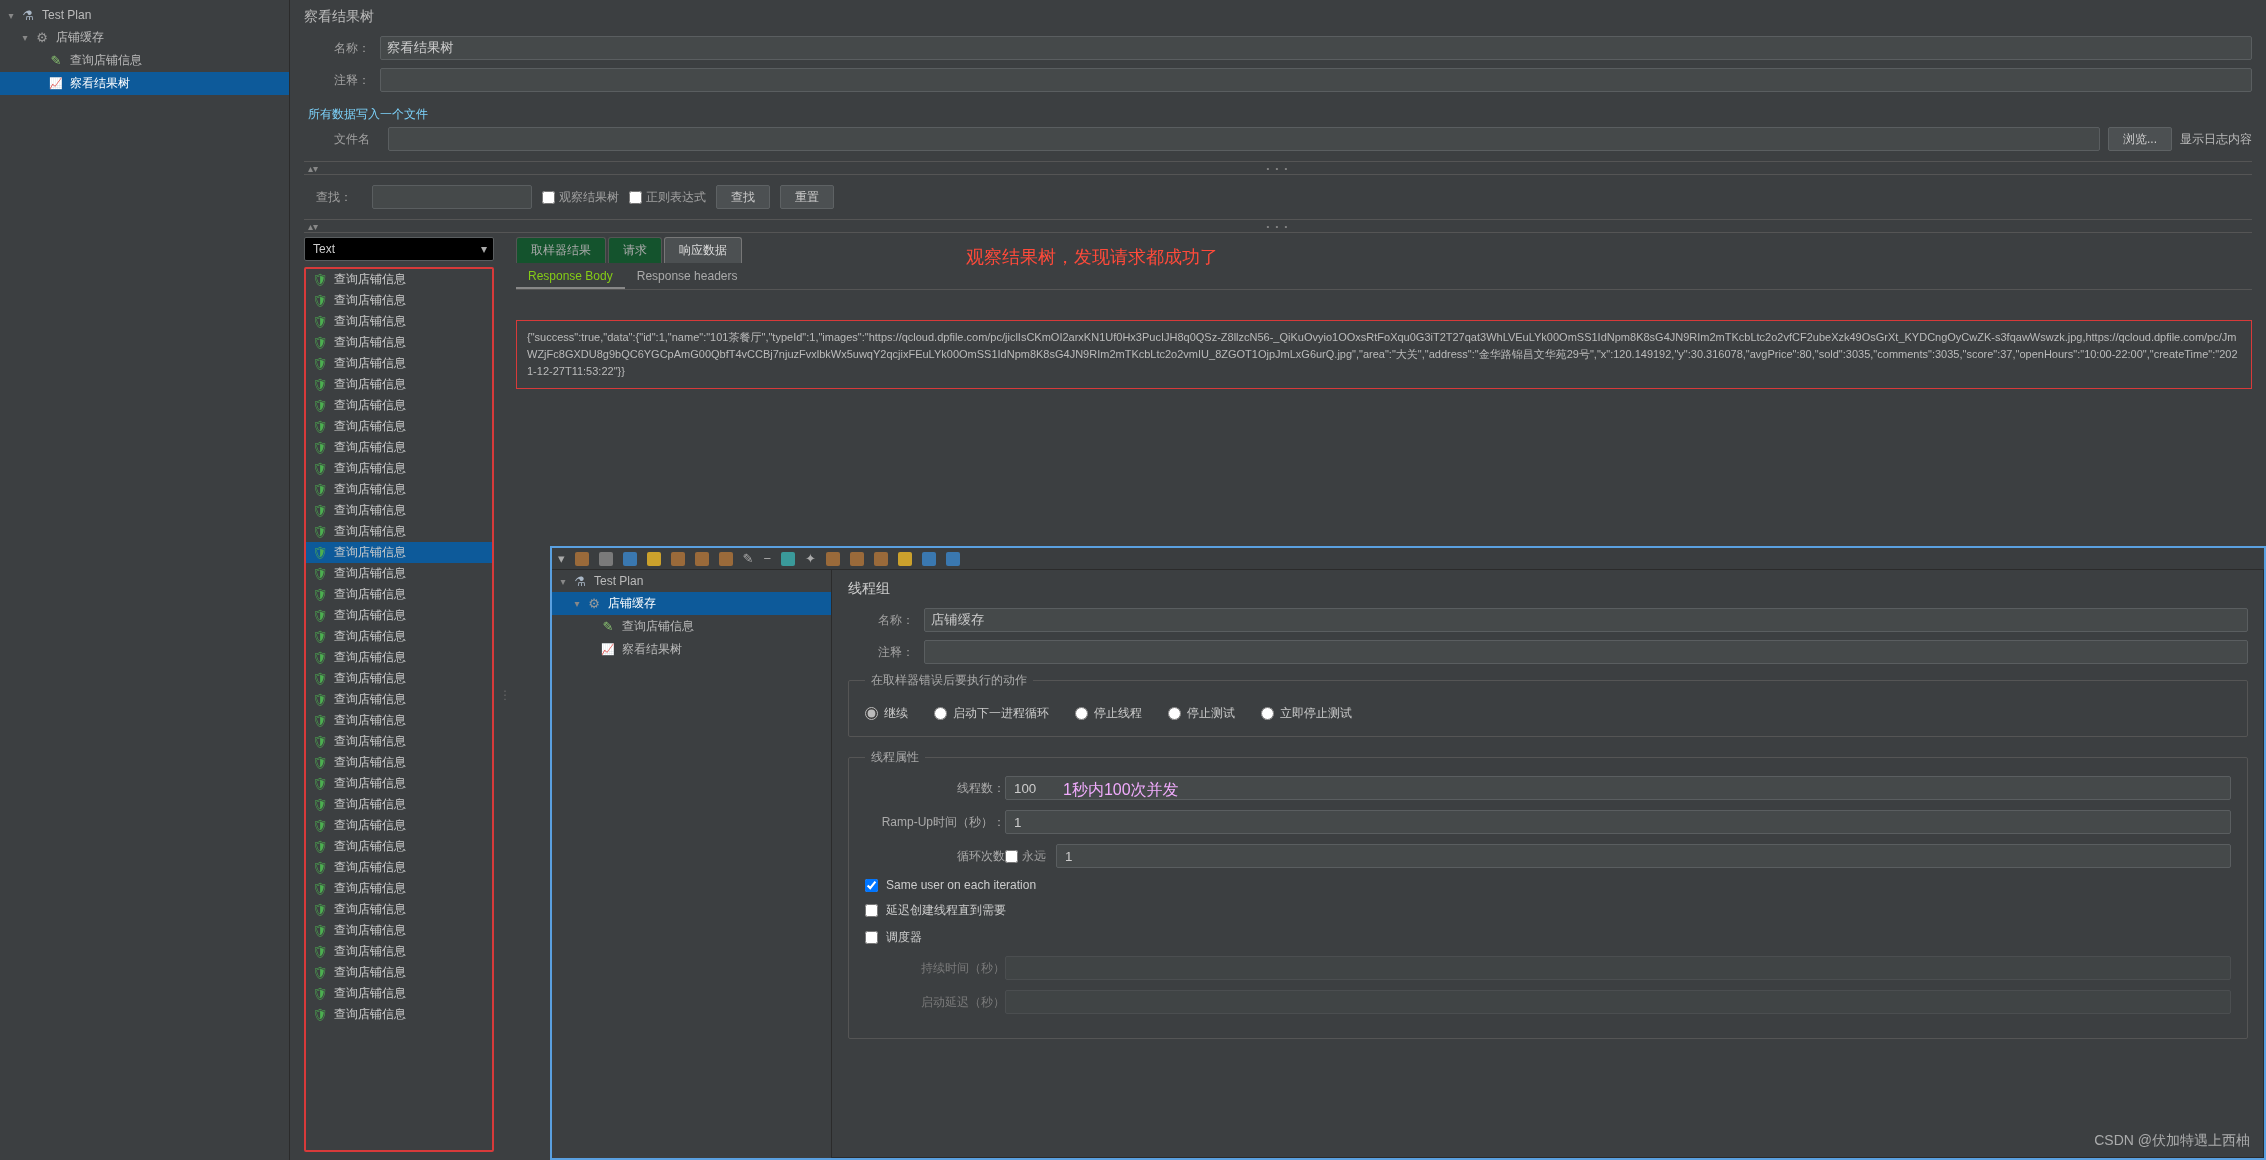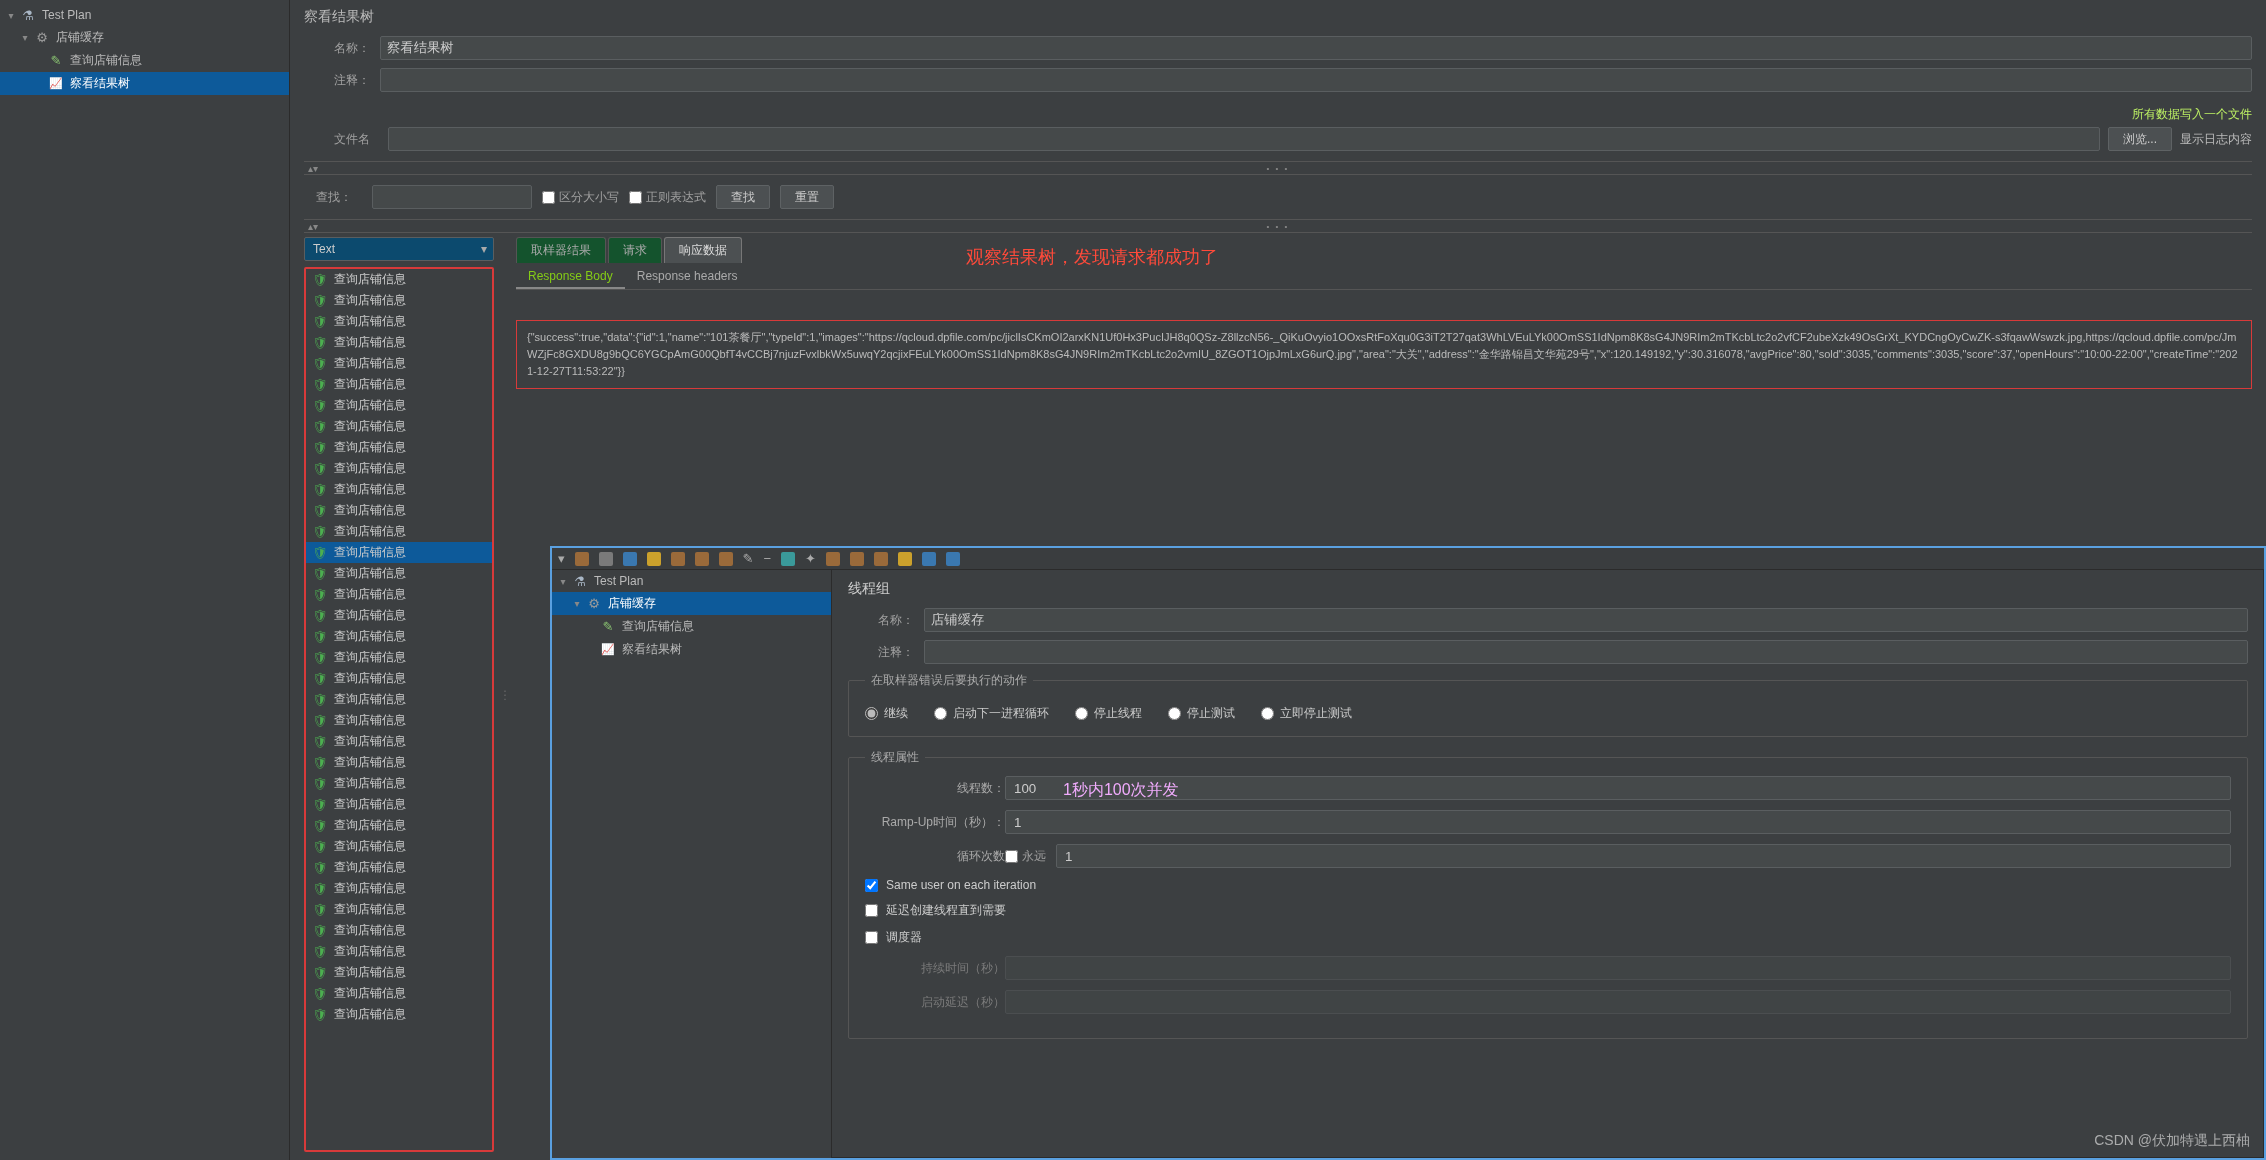--- a/index.html
+++ b/index.html
@@ -45,21 +45,21 @@
 
 .content-area { flex: 1; padding: 8px 14px; display: flex; flex-direction: column; overflow: hidden; }
 .panel-title { font-size: 14px; color: #bbbbbb; margin-bottom: 10px; }
 .form-row { display: flex; align-items: center; margin-bottom: 8px; }
 .form-label { width: 66px; text-align: right; color: #a0a0a0; margin-right: 10px; }
 .form-input {
   background: #45494a; border: 1px solid #5a5e60; color: #cccccc;
   padding: 3px 6px; height: 24px; border-radius: 2px;
 }
 .form-input.flex { flex: 1; }
-.note-text { color: #bef264; margin: 6px 0 4px 4px; text-align: right; }
+.note-text { color: #7dd3fc; margin: 6px 0 4px 4px; }
 .file-row { display: flex; align-items: center; gap: 8px; margin-bottom: 6px; }
 .file-row .form-label { width: 66px; }
 .btn {
   background: #4c5052; border: 1px solid #5e6264; color: #cccccc;
   padding: 3px 14px; height: 24px; border-radius: 2px; cursor: pointer;
   font-size: 12px; font-family: inherit;
 }
 .collapse-bar {
   border-top: 1px solid #555; border-bottom: 1px solid #555;
   height: 14px; display: flex; align-items: center; padding: 0 4px;
@@ -67,21 +67,21 @@
 }
 .collapse-bar .dots { position: absolute; left: 50%; transform: translateX(-50%); color: #888; letter-spacing: 2px; font-size: 8px; }
 .collapse-bar .arrows { font-size: 10px; color: #888; }
 .search-row { display: flex; align-items: center; gap: 10px; margin: 6px 0; }
 .checkbox-inline { display: inline-flex; align-items: center; gap: 4px; color: #a0a0a0; }
 .checkbox-inline input { accent-color: #888; }
 
 .results-split { display: flex; gap: 8px; flex: 1; min-height: 0; }
 .results-left { width: 190px; display: flex; flex-direction: column; }
 .dropdown {
-  background: #0c4a6e; border: 1px solid #5a5e60; color: #ccc;
+  background: #000000; border: 1px solid #5a5e60; color: #ccc;
   height: 24px; padding: 0 22px 0 8px; border-radius: 2px;
   display: flex; align-items: center; position: relative; cursor: pointer;
 }
 .dropdown::after { content: "▾"; position: absolute; right: 6px; color: #aaa; }
 .results-list {
   flex: 1; margin-top: 6px; overflow-y: auto;
   border: 2px solid #d83a3a; border-radius: 2px;
 }
 .result-item {
   display: flex; align-items: center; padding: 2px 6px; cursor: pointer;
@@ -212,21 +212,21 @@
     <div class="collapse-bar">
       <span class="arrows">▴▾</span>
       <span class="dots">• • •</span>
     </div>
 
     <div class="search-row">
       <div class="form-label" style="width:48px">查找：</div>
       <input class="form-input" style="width: 160px;">
       <label class="checkbox-inline">
         <input type="checkbox" style="">
-          <span>区分大小写</span>
+          <span>观察结果树</span>
       </label>
       <label class="checkbox-inline">
         <input type="checkbox" style="">
           <span>正则表达式</span>
       </label>
       <button class="btn">查找</button>
       <button class="btn">重置</button>
     </div>
 
     <div class="collapse-bar">

